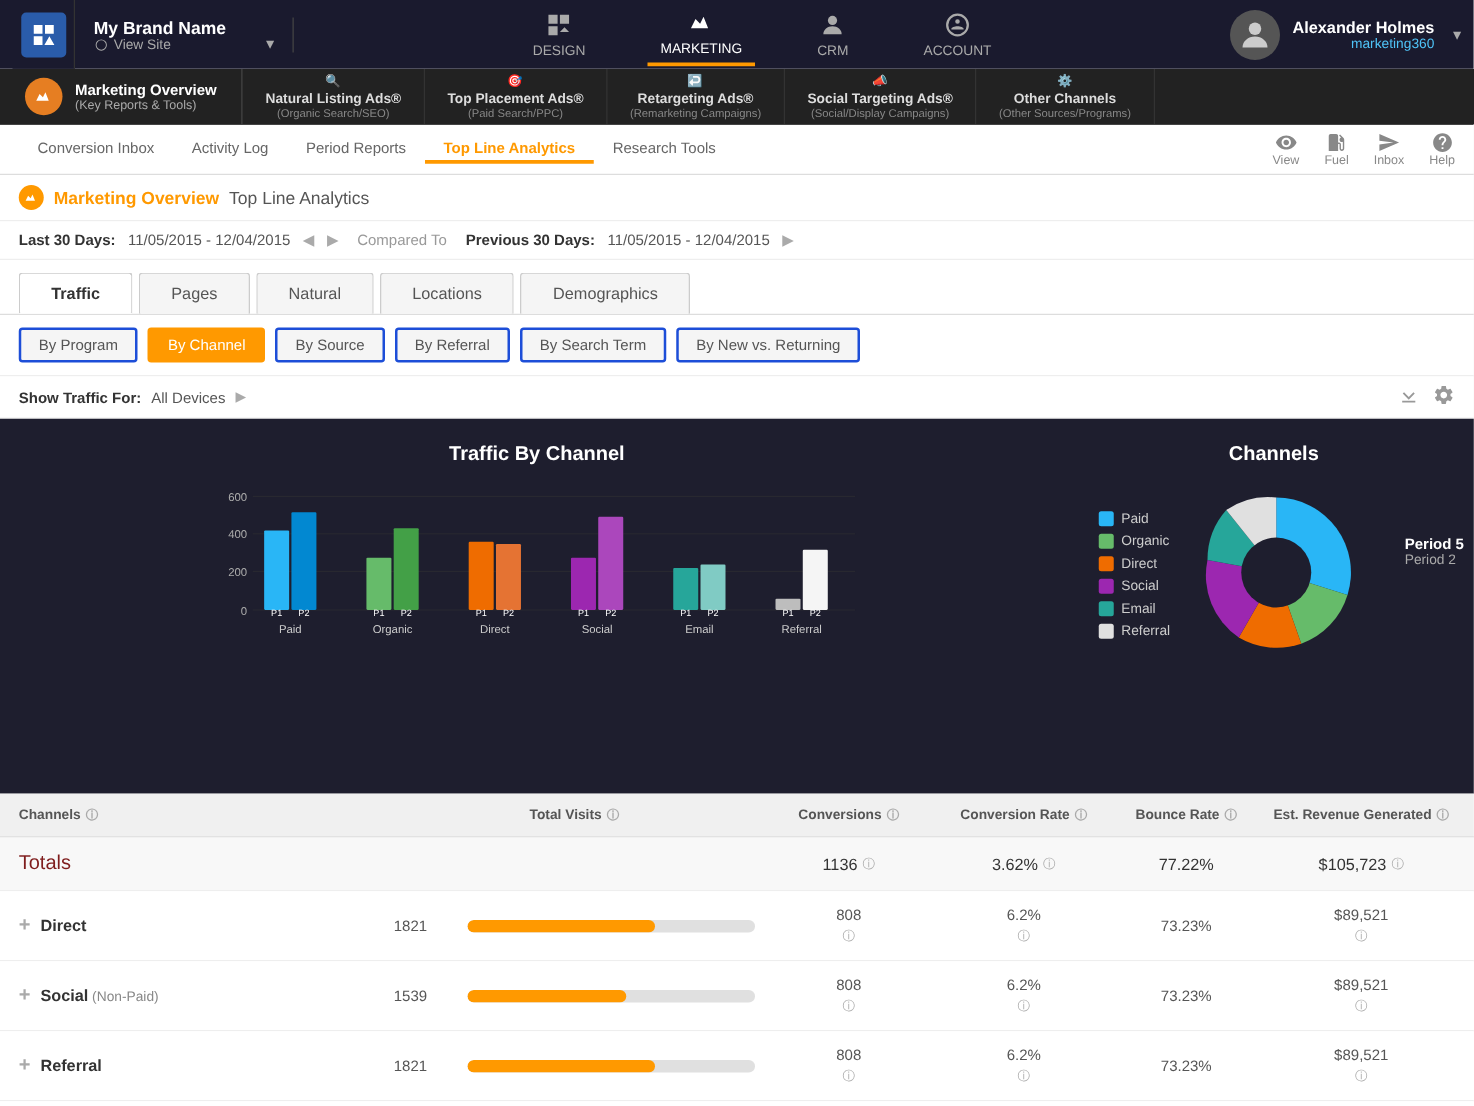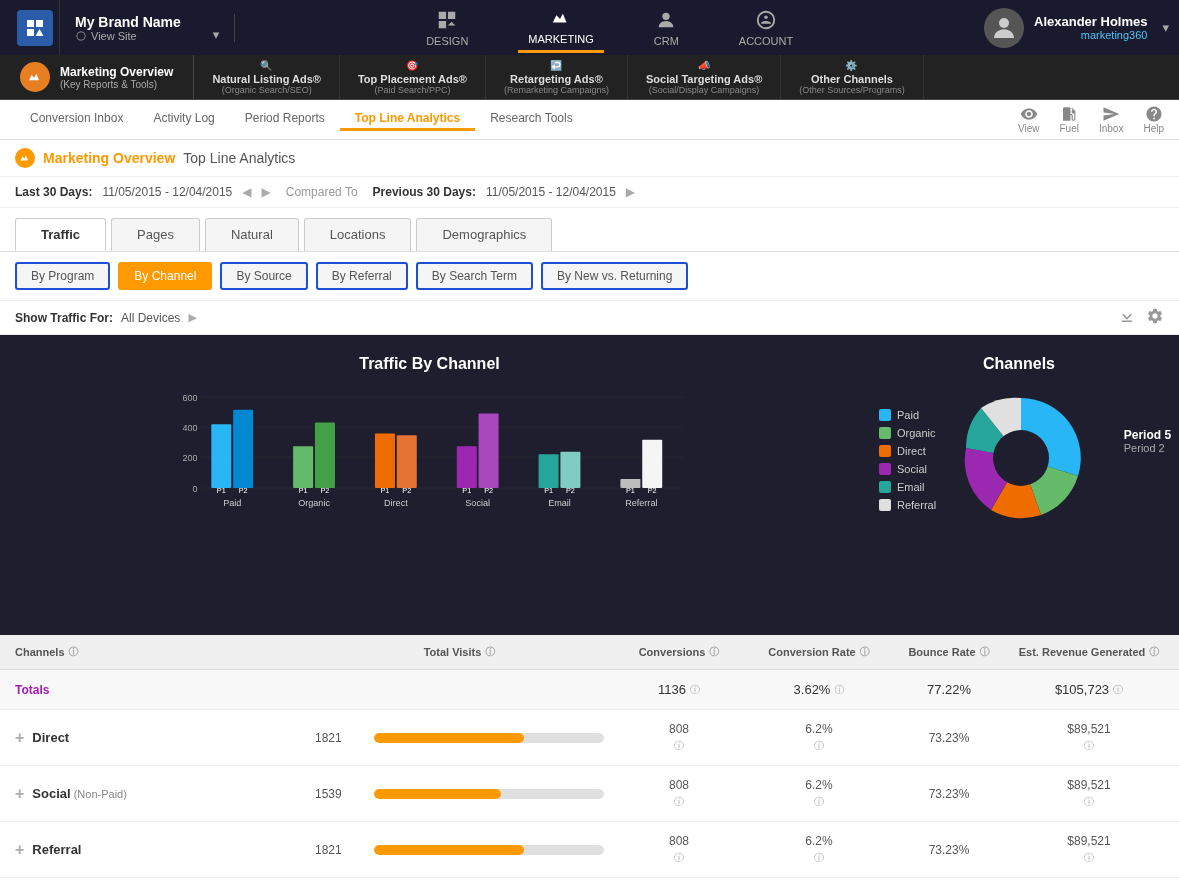--- a/index.html
+++ b/index.html
@@ -91,21 +91,21 @@
     .legend-dot { width: 12px; height: 12px; border-radius: 2px; flex-shrink: 0; }
 
     
     .table-area { background: #fff; }
     .table-header { display: grid; grid-template-columns: 300px 1fr 150px 130px 130px 150px; background: #f0f0f0; padding: 10px 15px; border-bottom: 1px solid #ddd; }
     .th { color: #555; font-size: 11px; font-weight: bold; text-align: center; display: flex; align-items: center; justify-content: center; gap: 4px; }
     .th.left { text-align: left; justify-content: flex-start; }
     .info-icon { color: #aaa; font-size: 10px; cursor: pointer; }
 
     .table-totals { display: grid; grid-template-columns: 300px 1fr 150px 130px 130px 150px; padding: 12px 15px; background: #f8f8f8; border-bottom: 1px solid #eee; }
-    .totals-label { font-weight: bold; font-size: 12px; color: #a21caf; display: flex; align-items: center; }
+    .totals-label { font-weight: normal; font-size: 16px; color: #7f1d1d; display: flex; align-items: center; }
     .total-val { text-align: center; font-size: 13px; color: #333; display: flex; align-items: center; justify-content: center; gap: 4px; }
 
     .table-row { display: grid; grid-template-columns: 300px 1fr 150px 130px 130px 150px; padding: 12px 15px; border-bottom: 1px solid #eee; background: #fff; }
     .row-name { font-weight: bold; font-size: 13px; color: #333; display: flex; align-items: center; gap: 8px; }
     .row-sub { font-weight: normal; color: #888; font-size: 11px; }
     .row-plus { color: #aaa; cursor: pointer; font-size: 16px; }
     .row-bar-cell { display: flex; align-items: center; gap: 24px; }
     .bar-bg { background: #e0e0e0; height: 10px; flex: 1; border-radius: 5px; overflow: hidden; position: relative; }
     .bar-fill { height: 10px; background: #f90; border-radius: 5px; }
     .row-val { text-align: center; font-size: 12px; color: #555; display: flex; align-items: center; justify-content: center; gap: 3px; flex-direction: column; }

